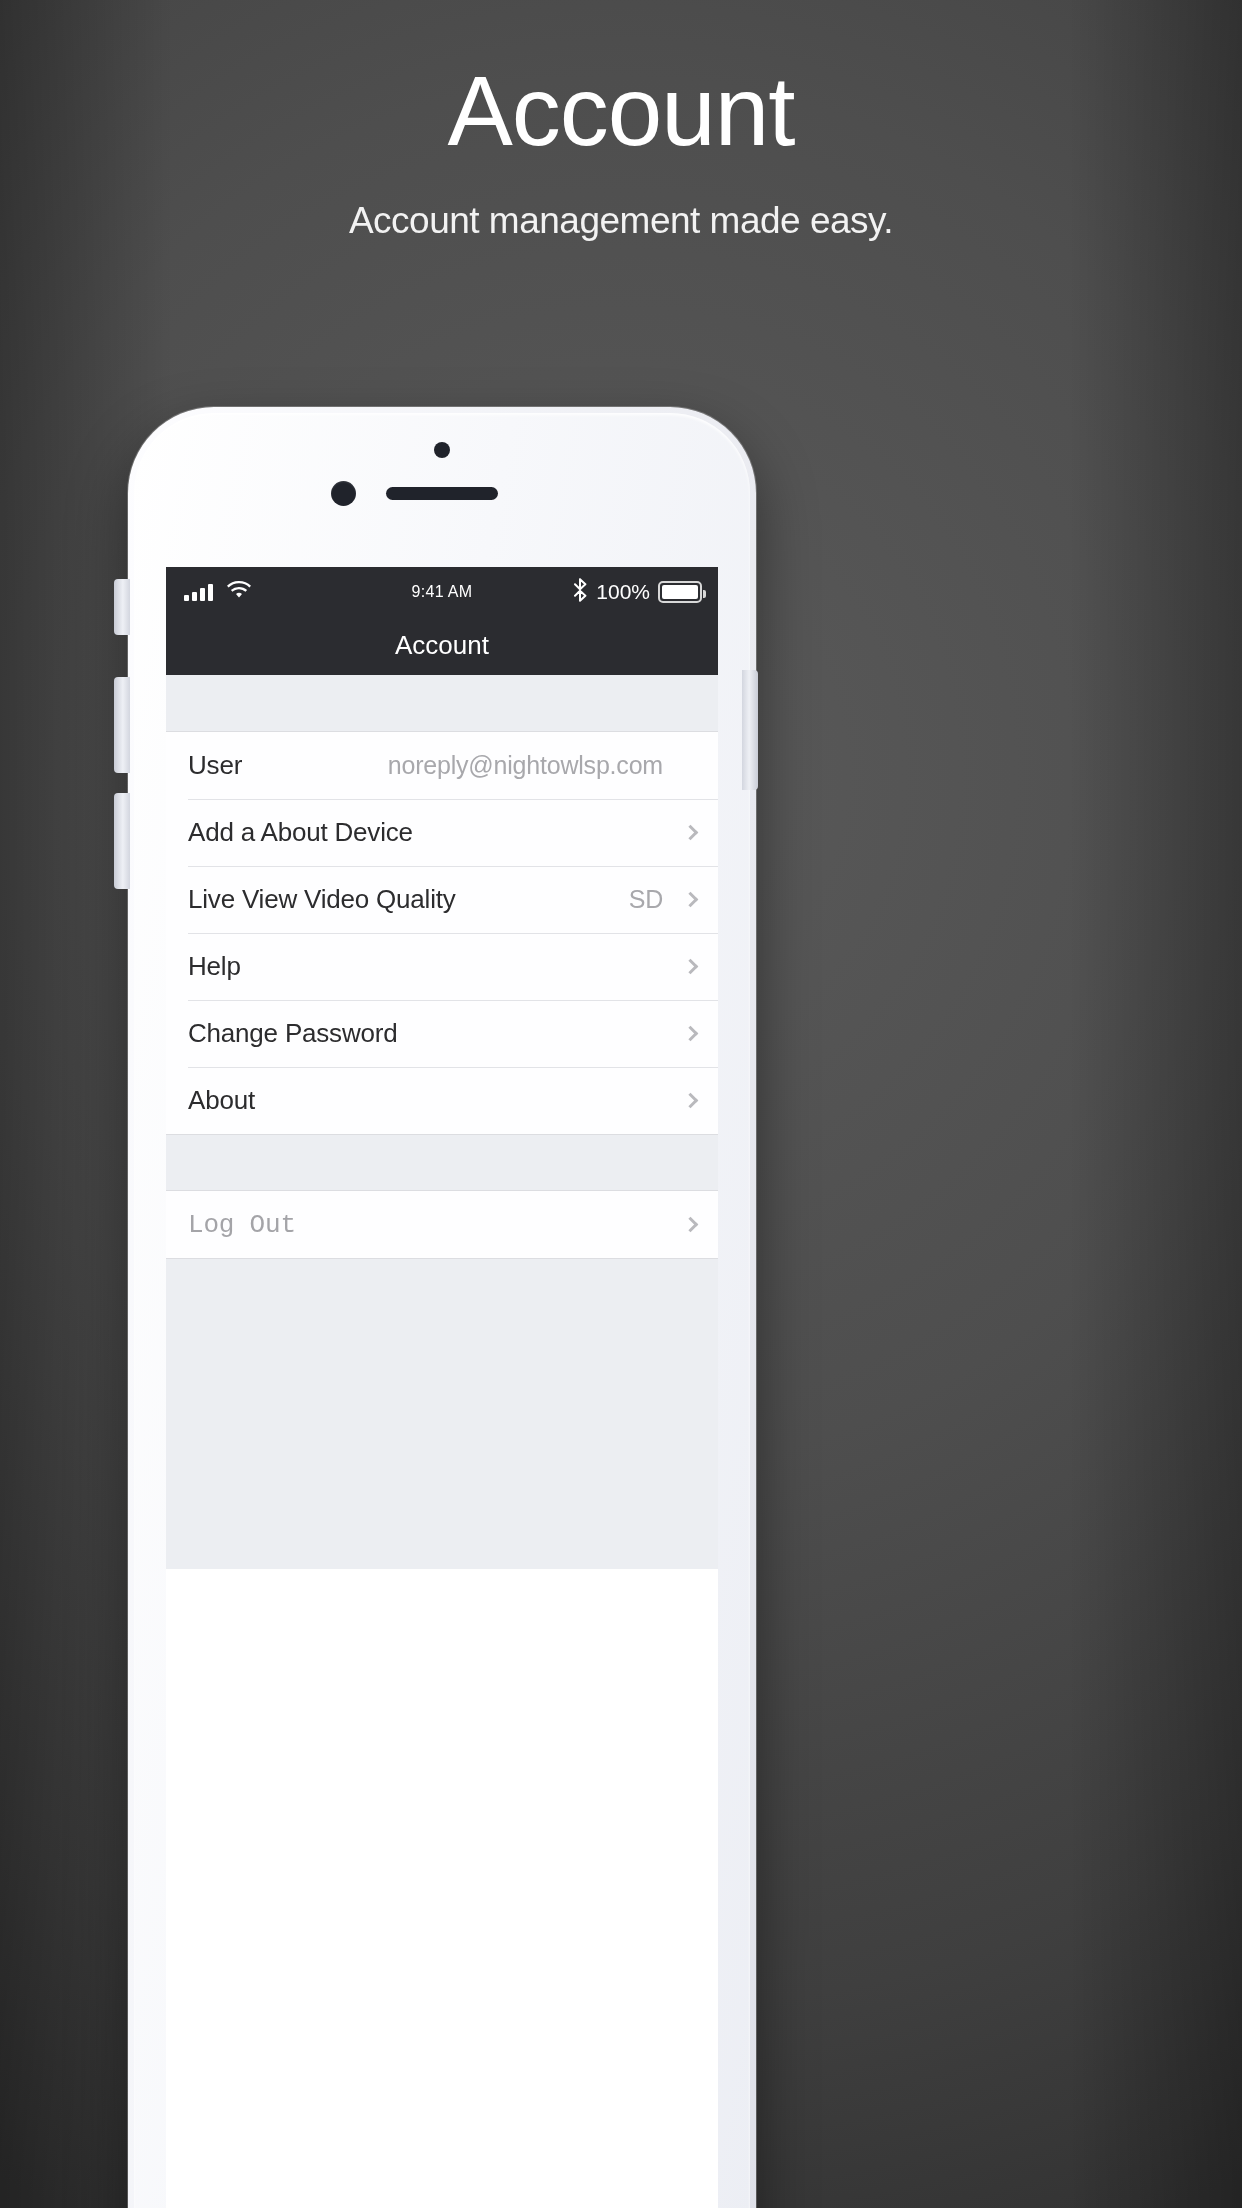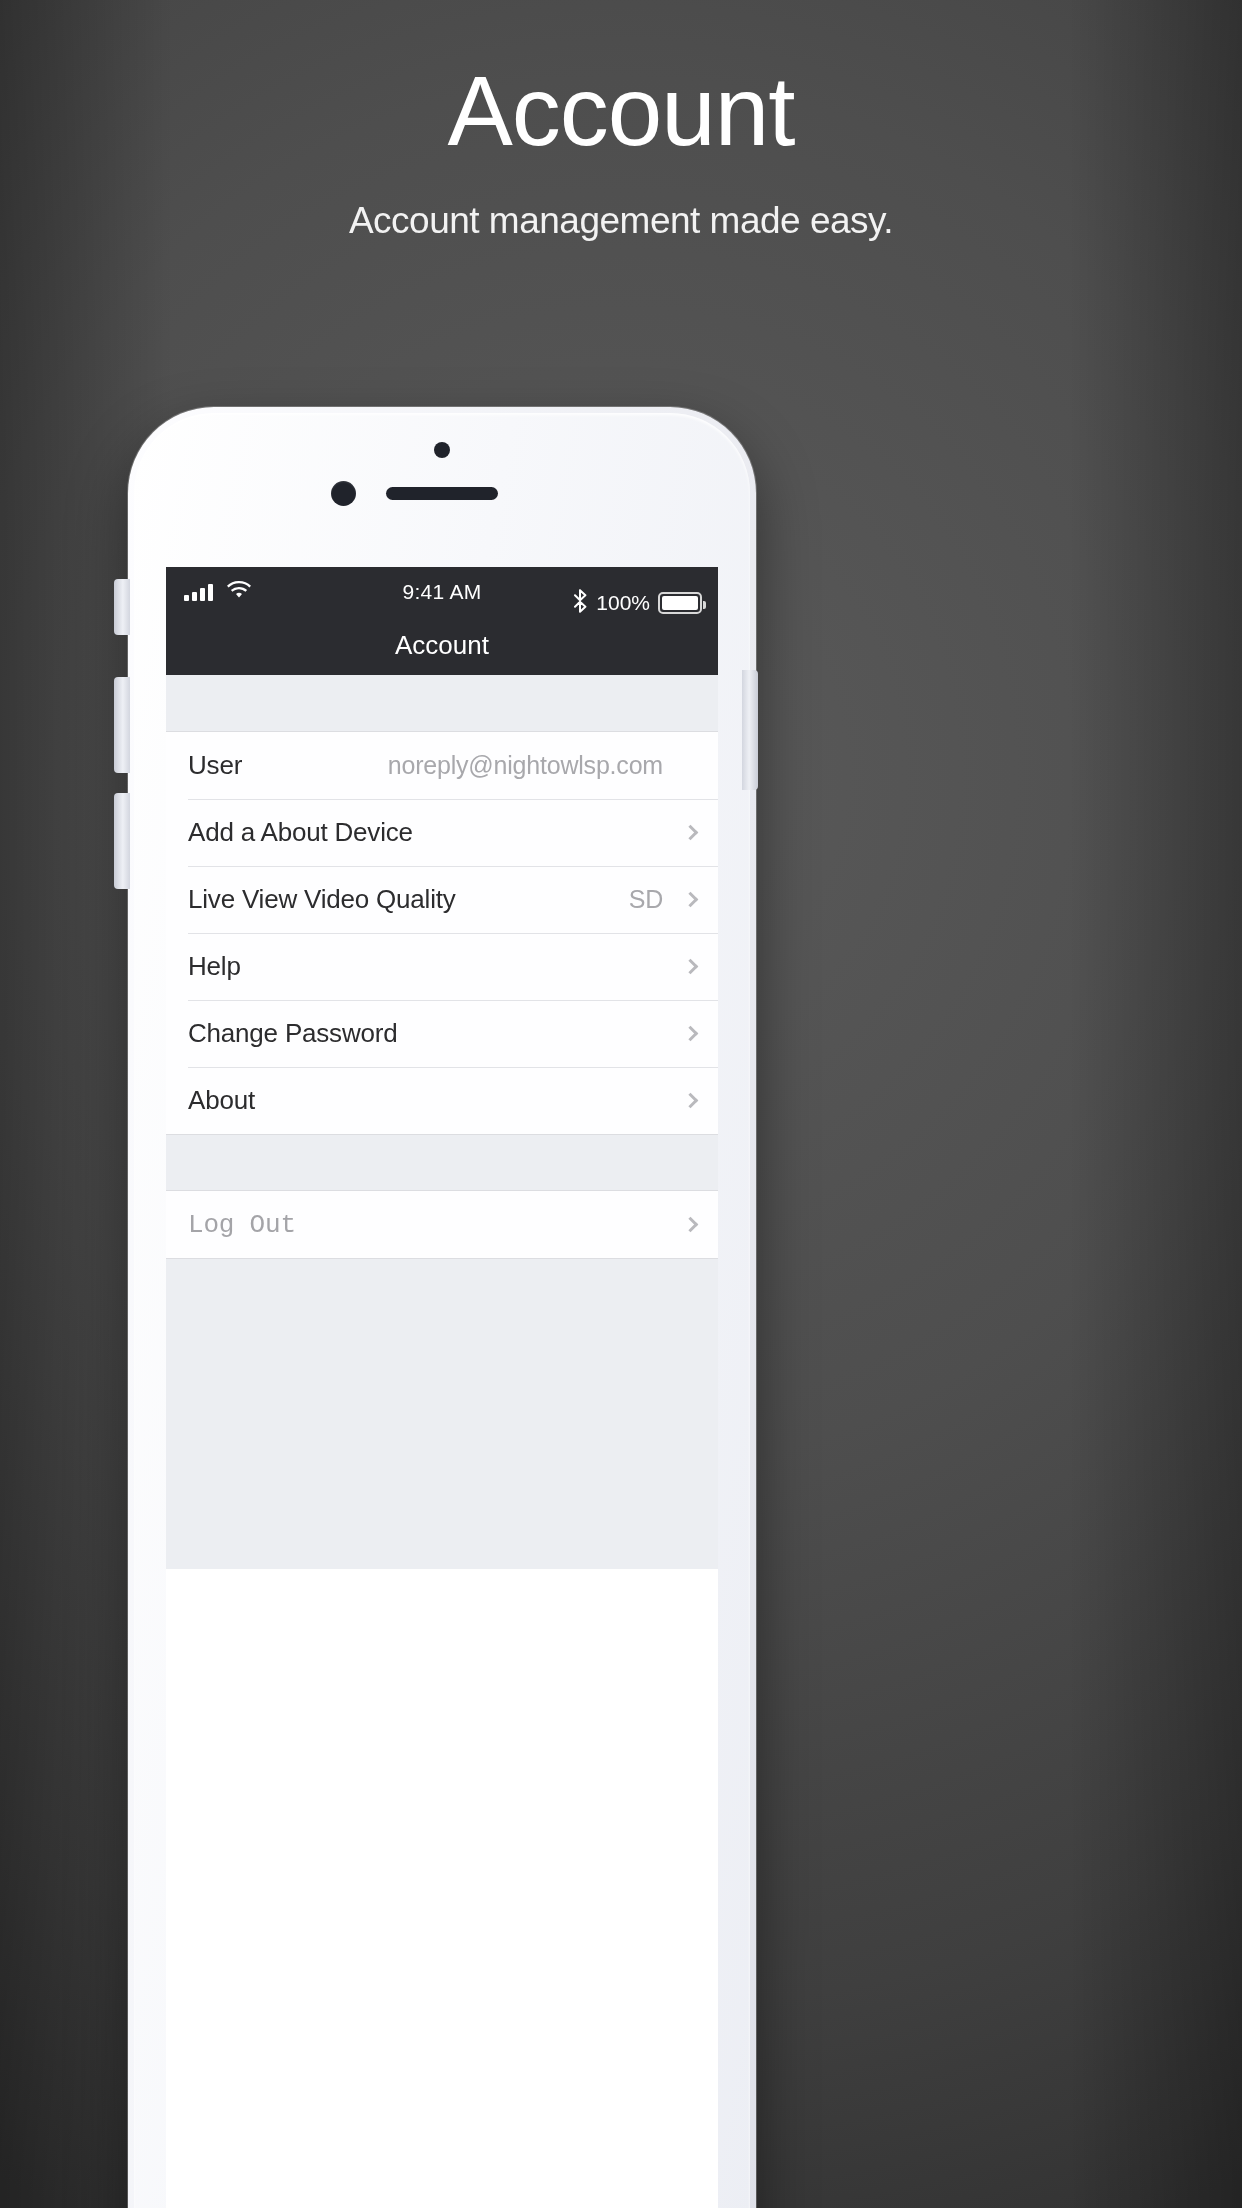--- a/index.html
+++ b/index.html
@@ -111,23 +111,23 @@
   }
 
   
   #statusbar{
     height:50px; background:#2b2c30; position:relative; color:#fff;
   }
   #sb-left{ position:absolute; left:18px; top:0; height:50px; display:flex; align-items:center; gap:14px; }
   #sb-center{
     position:absolute; left:0; right:0; top:0; height:50px;
     display:flex; align-items:center; justify-content:center;
-    font-size:21px; font-weight:400; letter-spacing:.3px;
-  }
-  #sb-right{ position:absolute; right:16px; top:0; height:50px; display:flex; align-items:center; gap:8px;margin-top:11px; }
+    font-size:16px; font-weight:400; letter-spacing:.3px;
+  }
+  #sb-right{ position:absolute; right:16px; top:0; height:50px; display:flex; align-items:center; gap:8px; }
   #sb-battery-pct{ font-size:21px; }
   .bars{ display:flex; align-items:flex-end; gap:3px; height:17px; }
   .bars i{ display:block; width:5px; background:#fff; border-radius:1px; }
   .bars i:nth-child(1){ height:6px; }
   .bars i:nth-child(2){ height:9px; }
   .bars i:nth-child(3){ height:13px; }
   .bars i:nth-child(4){ height:17px; }
   .batt{
     width:44px; height:22px; border:2.5px solid #d8d8d8; border-radius:5px;
     position:relative; display:flex; align-items:center; padding:2px;

